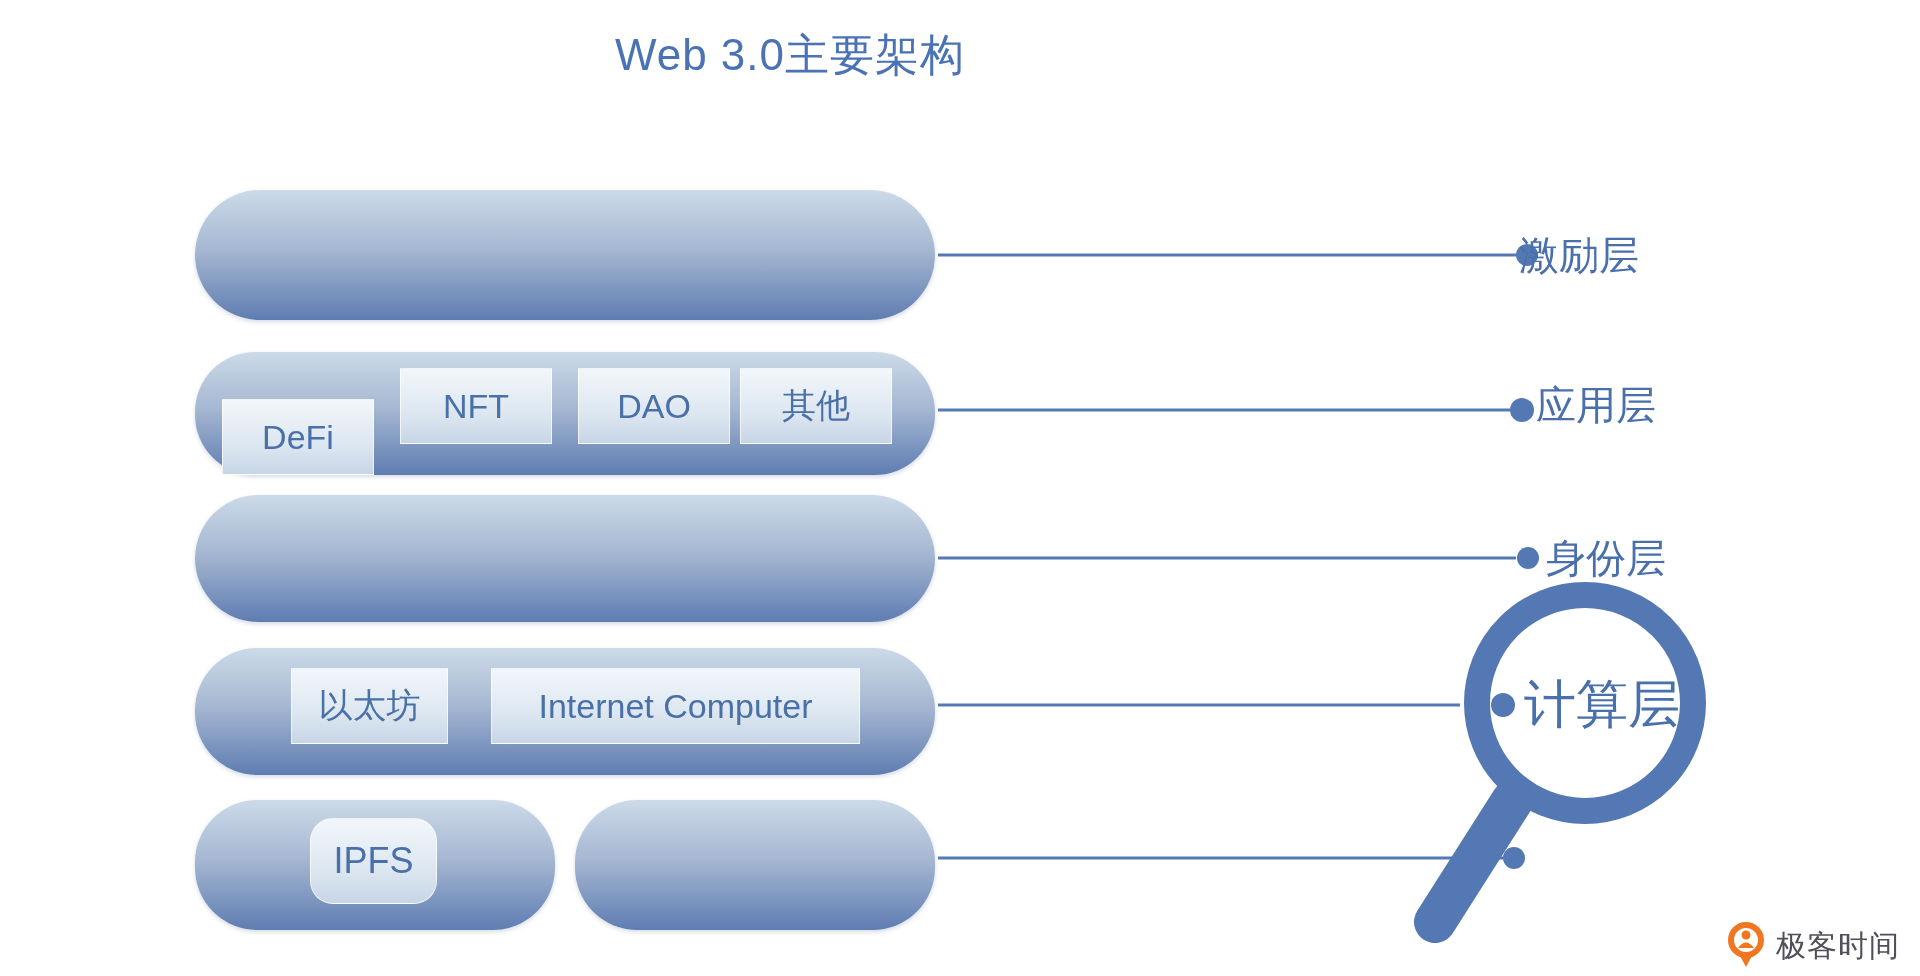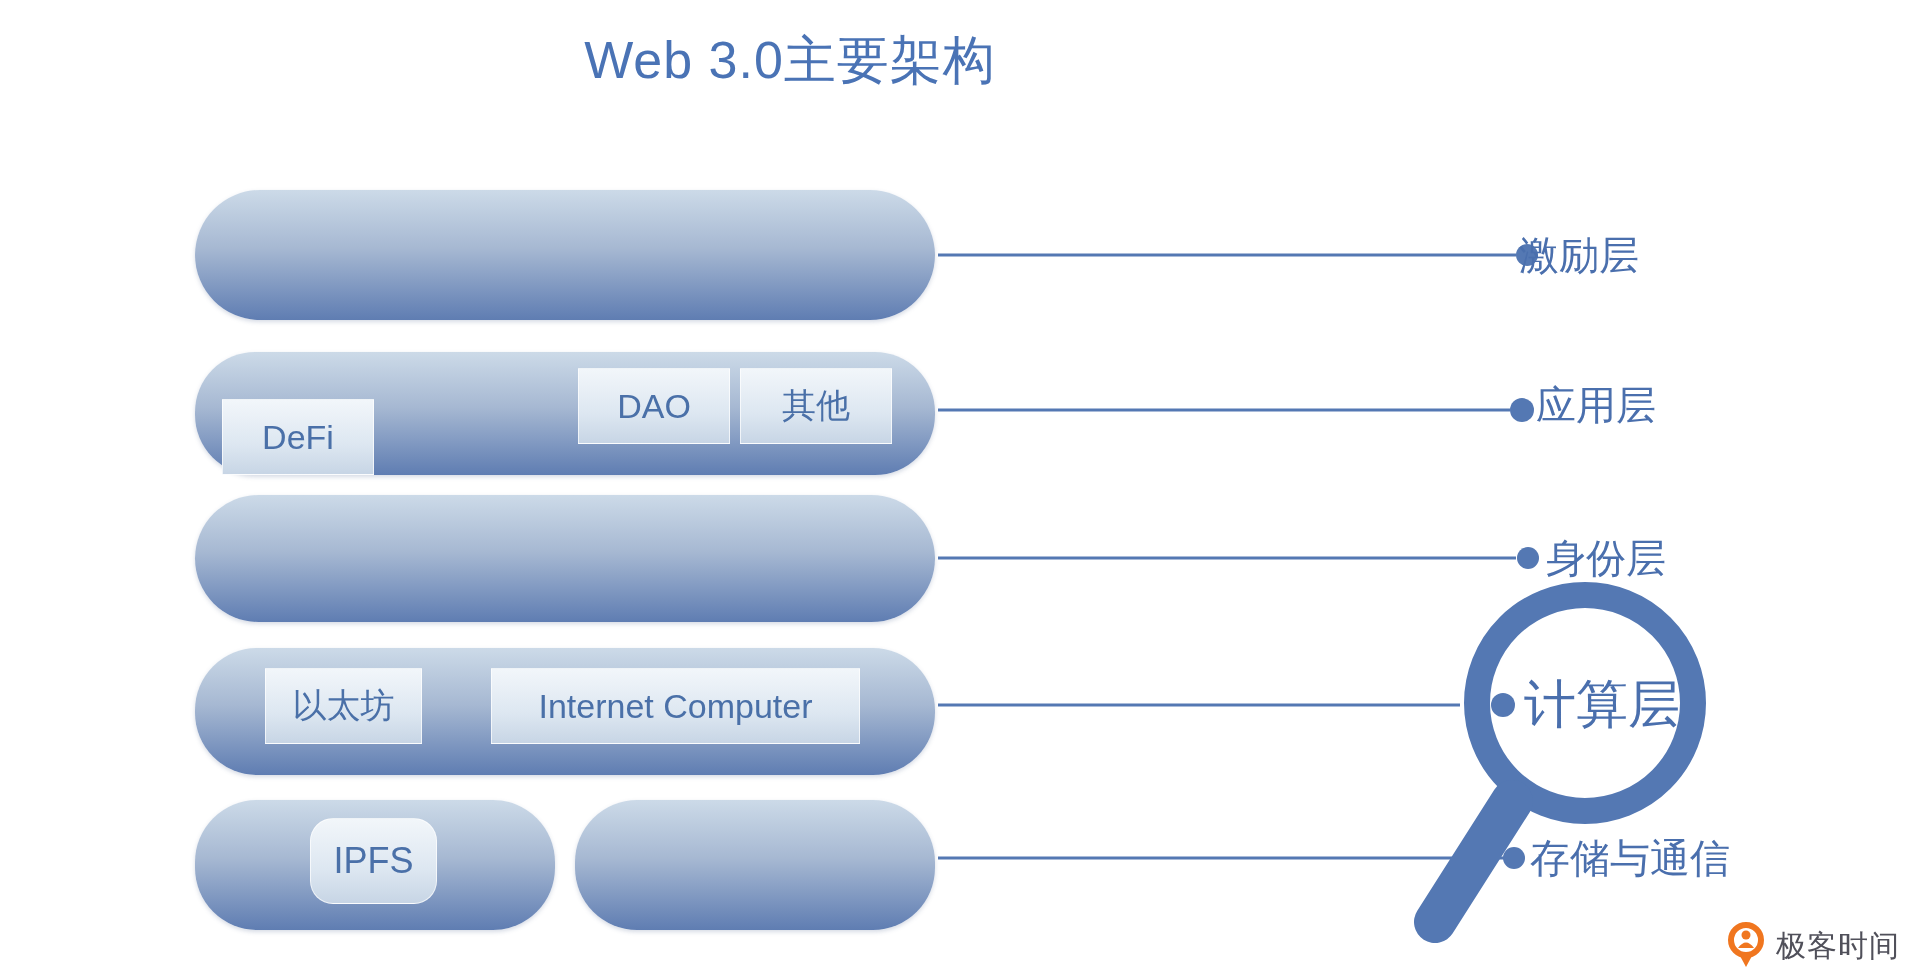--- a/index.html
+++ b/index.html
@@ -2,21 +2,21 @@
 <html><head>
 <meta charset="utf-8">
 <style>
   html,body{margin:0;padding:0;background:#ffffff;}
   #canvas{
     position:relative;width:1920px;height:976px;background:#ffffff;overflow:hidden;
     font-family:"Liberation Sans","DejaVu Sans",sans-serif;
   }
   .title{
     position:absolute;left:490px;top:26px;width:600px;text-align:center;
-    font-size:52px;font-weight:400;color:#4a73b5;letter-spacing:1px;
+    font-size:44px;font-weight:400;color:#4a73b5;letter-spacing:1px;
   }
   .pill{
     position:absolute;border-radius:65px;
     background:linear-gradient(180deg,#ccdae8 0%,#a6b8d2 45%,#5f7db2 100%);
     box-shadow:0 2px 4px rgba(90,110,150,0.25);
   }
   .p1{left:195px;top:190px;width:740px;height:130px;}
   .p2{left:195px;top:352px;width:740px;height:123px;border-radius:60px;}
   .p3{left:195px;top:495px;width:740px;height:127px;}
   .p4{left:195px;top:648px;width:740px;height:127px;border-radius:62px;}
@@ -25,21 +25,21 @@
   .ibox{
     position:absolute;display:flex;align-items:center;justify-content:center;
     background:linear-gradient(180deg,#f2f6fa 0%,#dde7f1 60%,#c7d5e5 100%);
     border:1px solid rgba(255,255,255,0.7);
     color:#4a70a8;font-size:34px;white-space:nowrap;
   }
   .b-defi{left:222px;top:368px;width:150px;height:74px;margin-top:31px;}
   .b-nft {left:400px;top:368px;width:150px;height:74px;}
   .b-dao {left:578px;top:368px;width:150px;height:74px;}
   .b-qita{left:740px;top:368px;width:150px;height:74px;}
-  .b-eth {left:265px;top:668px;width:155px;height:74px;text-align:right;}
+  .b-eth {left:291px;top:668px;width:155px;height:74px;text-align:right;}
   .b-ic  {left:491px;top:668px;width:367px;height:74px;}
   .b-ipfs{left:310px;top:818px;width:125px;height:84px;font-size:36px;border-radius:23px;}
   svg.overlay{position:absolute;left:0;top:0;width:1920px;height:976px;}
   .layer-label{
     position:absolute;color:#4a6fad;font-size:40px;font-weight:400;
     line-height:48px;white-space:nowrap;
   }
   .ll1{left:1519px;top:231px;}
   .ll2{left:1536px;top:374px;margin-top:7px;}
   .ll3{left:1546px;top:534px;}
@@ -52,20 +52,21 @@
 <body>
 
 <div id="canvas">
 
   <div class="title">Web 3.0主要架构</div>
 
   <div class="pill p1"></div>
 
   <div class="pill p2"></div>
   <div class="ibox b-defi">DeFi</div>
+  <div class="ibox b-nft">NFT</div>
   <div class="ibox b-dao">DAO</div>
   <div class="ibox b-qita">其他</div>
 
   <div class="pill p3"></div>
 
   <div class="pill p4"></div>
   <div class="ibox b-eth">以太坊</div>
   <div class="ibox b-ic">Internet Computer</div>
 
   <div class="pill p5a"></div>
@@ -88,21 +89,20 @@
 
     <line x1="938" y1="858" x2="1505" y2="858" stroke="#5478b3" stroke-width="3"></line>
     <line x1="1512" y1="801" x2="1435" y2="922" stroke="#5478b3" stroke-width="42" stroke-linecap="round"></line>
     <circle cx="1514" cy="858" r="11" fill="#5478b3"></circle>
   </svg>
 
   <div class="layer-label ll1">激励层</div>
   <div class="layer-label ll2">应用层</div>
   <div class="layer-label ll3">身份层</div>
   <div class="layer-label ll4">计算层</div>
-  <div class="layer-label ll5">存储与通信</div>
 
   <div class="brand">
     <svg width="44" height="52" viewBox="0 0 44 52">
       <circle cx="22" cy="20" r="15" fill="#ffffff" stroke="#f0761f" stroke-width="6"></circle>
       <path d="M15 34 L22 47 L29 34 Z" fill="#f0761f"></path>
       <circle cx="22" cy="15" r="4.5" fill="#f0761f"></circle>
       <path d="M14 28 Q22 17 30 28 Z" fill="#f0761f"></path>
     </svg>
     <span class="brand-text">极客时间</span>
   </div>

